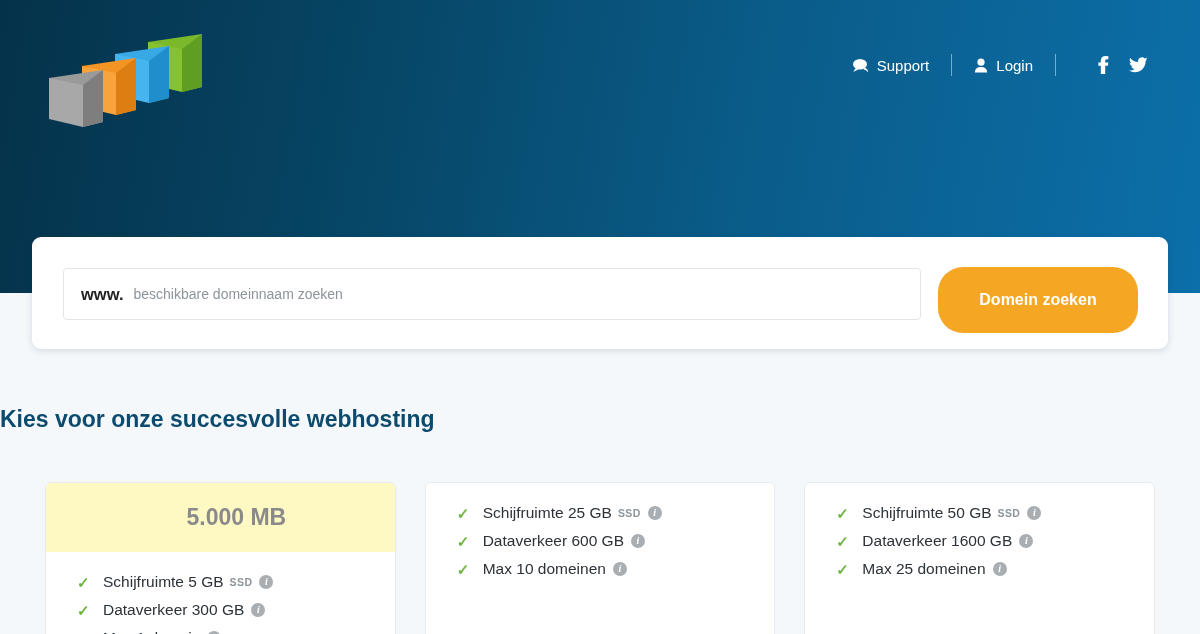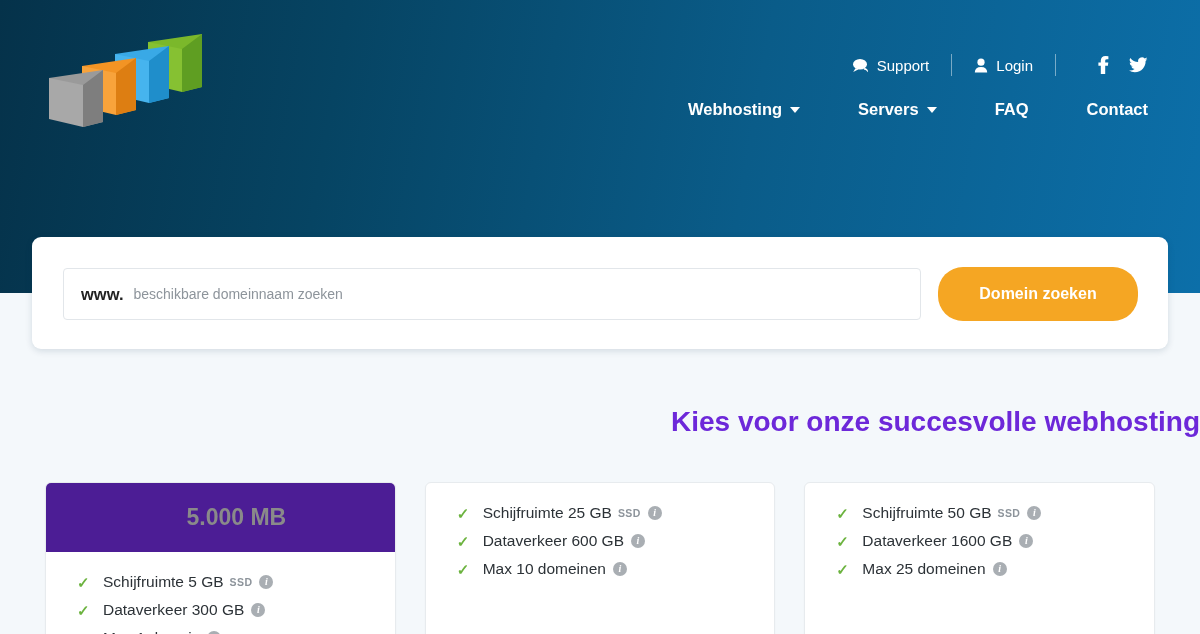--- a/index.html
+++ b/index.html
@@ -85,32 +85,32 @@
   }
   .www {
     font-size: 16.5px; font-weight: bold; color: #222;
     margin-right: 10px;
   }
   .search-ph {
     font-size: 14px; color: #8d949b;
   }
   .search-btn {
     position: absolute; left: 938px; top: 267px;
-    width: 200px; height: 54px;
+    width: 200px; height: 66px;
     background: #f5a623; border: none; border-radius: 25px;
     color: #ffffff; font-size: 16px; font-weight: bold;
     font-family: "Liberation Sans", sans-serif;
     cursor: pointer;
   }
 
   
   .page-heading {
     position: absolute; left: 0; top: 406px;
-    width: 1200px; text-align: right;
-    font-size: 28px; font-weight: bold; color: #6d28d9;
+    width: 1200px; text-align: left;
+    font-size: 23px; font-weight: bold; color: #0c4a6e;
   }
 
   
   .cards {
     position: absolute; left: 45px; top: 482px;
     width: 1110px;
     display: flex; gap: 29px;
   }
   .card {
     width: 351px;
@@ -118,21 +118,21 @@
     border: 1px solid #e7ebee;
     border-radius: 6px;
     overflow: hidden;
     box-shadow: 0 1px 2px rgba(0,0,0,0.03);
   }
   .card-head {
     height: 69px;
     display: flex; align-items: center; justify-content: center;
     font-size: 23px; font-weight: bold;
   }
-  .card-head.grey  { background: #4c1d95; color: #8a8a8a; padding-left: 32px; }
+  .card-head.grey  { background: #fef9c3; color: #8a8a8a; padding-left: 32px; }
   .card-head.amber { background: #fdecd0; color: #f5a623; }
   .card-head.blue  { background: #cfeafb; color: #36a9e6; }
 
   .card-body { padding: 16px 0 0 0; }
   .feat {
     display: flex; align-items: center;
     padding: 0 0 0 31px; height: 28px;
     font-size: 15.5px; color: #2c3237;
     white-space: nowrap;
   }
@@ -216,36 +216,20 @@
 
     <a href="#" class="social">
       <span class="ico" style="margin-right:0">
         <svg width="19" height="16" viewBox="0 0 19 16">
           <path d="M18.6 2.1 a7.4 7.4 0 0 1 -2.2 0.6 a3.8 3.8 0 0 0 1.7 -2.1 a7.6 7.6 0 0 1 -2.4 0.9 A3.8 3.8 0 0 0 9.2 5.0 A10.8 10.8 0 0 1 1.3 0.9 A3.8 3.8 0 0 0 2.5 6.0 a3.7 3.7 0 0 1 -1.7 -0.5 v0.05 a3.8 3.8 0 0 0 3.0 3.7 a3.8 3.8 0 0 1 -1.7 0.06 a3.8 3.8 0 0 0 3.5 2.6 A7.6 7.6 0 0 1 0 13.5 a10.7 10.7 0 0 0 5.8 1.7 c7.0 0 10.8 -5.8 10.8 -10.8 l -0.01 -0.5 a7.7 7.7 0 0 0 1.9 -2.0 Z" fill="#ffffff"></path>
         </svg>
       </span>
     </a>
   </div>
 
-  <nav class="mainnav">
-    <a href="#">
-      <span>Webhosting</span>
-      <span class="caret"></span>
-    </a>
-    <a href="#">
-      <span>Servers</span>
-      <span class="caret"></span>
-    </a>
-    <a href="#">
-      <span>FAQ</span>
-    </a>
-    <a href="#">
-      <span>Contact</span>
-    </a>
-  </nav>
 </div>
 
 <div class="searchcard">
   <div class="search-input-box">
     <span class="www">www.</span>
     <span class="search-ph">beschikbare domeinnaam zoeken</span>
   </div>
 </div>
 <button class="search-btn">Domein zoeken</button>
 

